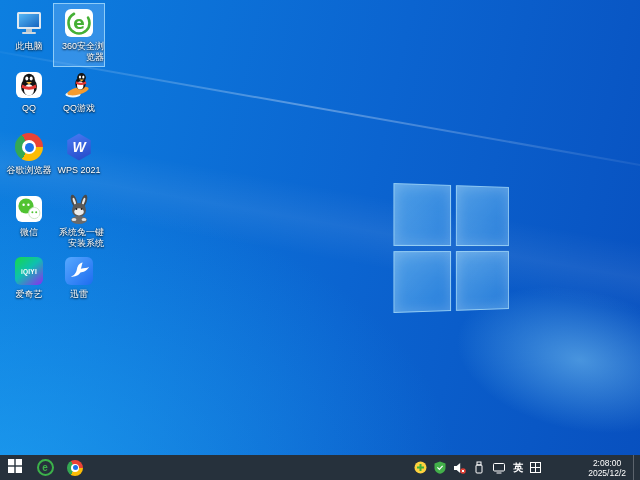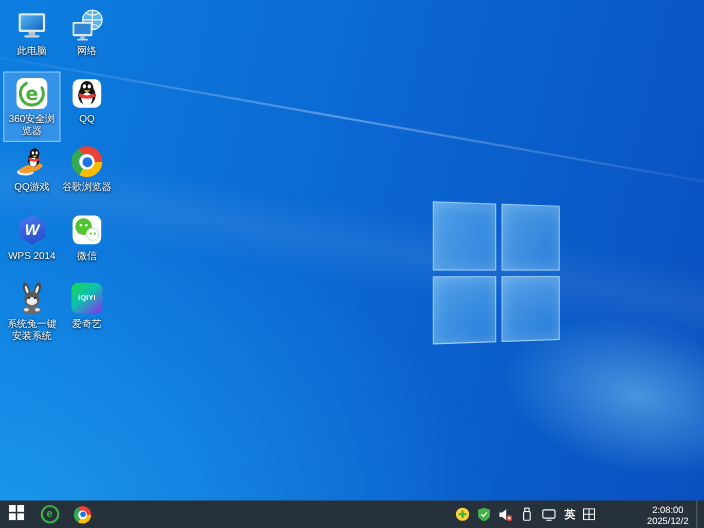--- a/index.html
+++ b/index.html
@@ -22,21 +22,21 @@
   .winlogo{position:absolute;left:393px;top:185px;width:120px;height:126px;
     transform:perspective(520px) rotateY(16deg);display:grid;
     grid-template-columns:1fr 1fr;grid-template-rows:1fr 1fr;gap:5px;}
   .pane{background:linear-gradient(135deg,rgba(150,220,255,.50),rgba(85,180,248,.36));
     border:1px solid rgba(205,245,255,.6);box-shadow:inset 0 0 14px rgba(255,255,255,.22);}
   
   .icon-grid{position:absolute;left:4px;top:4px;display:grid;
     grid-template-columns:50px 50px;grid-auto-rows:62px;}
   .cell{width:50px;display:flex;flex-direction:column;align-items:center;padding-top:3px;cursor:default;}
   .cell.sel{background:rgba(115,185,250,.38);outline:1px solid rgba(175,225,255,.8);}
-  .lbl{margin-top:2px;max-width:54px;text-align:center;font-size:9px;line-height:11px;color:#fff;
+  .lbl{margin-top:2px;max-width:54px;text-align:right;font-size:9px;line-height:11px;color:#fff;
     text-shadow:0 1px 2px rgba(0,0,0,.8),0 0 2px rgba(0,0,0,.5);word-break:break-all;}
   .ic{width:32px;height:32px;position:relative;flex:0 0 32px;}
   .ic svg{display:block;}
   
   .chrome{width:28px;height:28px;margin:2px;border-radius:50%;position:relative;
     background:conic-gradient(from 330deg,#ea4335 0 120deg,#fbbc05 120deg 240deg,#34a853 240deg 360deg);}
   .chrome::before{content:"";position:absolute;left:7px;top:7px;width:14px;height:14px;border-radius:50%;background:#fff;}
   .chrome::after{content:"";position:absolute;left:9.5px;top:9.5px;width:9px;height:9px;border-radius:50%;background:#1a73e8;}
   .chrome.small{width:16px;height:16px;margin:0;}
   .chrome.small::before{left:4px;top:4px;width:8px;height:8px;}
@@ -95,34 +95,20 @@
           <rect x="4" y="5" width="24" height="17" rx="1.5" fill="#dfe9f2"></rect>
           <rect x="6" y="7" width="20" height="13" fill="url(#g1)"></rect>
           <rect x="13" y="22" width="6" height="3" fill="#b8c4cc"></rect>
           <rect x="9" y="25" width="14" height="2" rx="1" fill="#cfd8de"></rect>
         </svg>
       </div>
       <div class="lbl">此电脑</div>
     </div>
 
 
-    <div class="cell">
-      <div class="ic">
-        <svg width="32" height="32" viewBox="0 0 32 32">
-          <circle cx="21" cy="11" r="9" fill="#5ab2e8"></circle>
-          <path d="M12 11 h18 M21 2 v18 M15 5 a12 12 0 0 0 12 0 M15 17 a12 12 0 0 1 12 0" stroke="#eaf5fc" stroke-width="1.1" fill="none"></path>
-          <circle cx="21" cy="11" r="8.9" fill="none" stroke="#eaf5fc" stroke-width="1.1"></circle>
-          <rect x="3" y="13" width="18" height="13" rx="1.2" fill="#dfe9f2"></rect>
-          <rect x="4.6" y="14.6" width="14.8" height="9.3" fill="#2e86d4"></rect>
-          <rect x="10" y="26" width="4" height="2.2" fill="#b8c4cc"></rect>
-          <rect x="7" y="28.2" width="10" height="1.6" rx=".8" fill="#cfd8de"></rect>
-        </svg>
-      </div>
-      <div class="lbl">网络</div>
-    </div>
 
     <div class="cell sel">
       <div class="ic">
         <svg width="32" height="32" viewBox="0 0 32 32">
           <rect x="2" y="2" width="28" height="28" rx="6" fill="#fff"></rect>
           <circle cx="16" cy="16" r="10.5" fill="none" stroke="#45b035" stroke-width="2.6" stroke-dasharray="50 16" stroke-dashoffset="6" stroke-linecap="round"></circle>
           <text x="16" y="22" font-size="17" font-weight="bold" fill="#45b035" text-anchor="middle" font-family="DejaVu Sans, sans-serif">e</text>
         </svg>
       </div>
       <div class="lbl">360安全浏览器</div>
@@ -169,21 +155,21 @@
         </div>
       <div class="lbl">谷歌浏览器</div>
     </div>
 
     <div class="cell">
       <div class="ic">
         <div class="wps">
             <span>W</span>
           </div>
       </div>
-      <div class="lbl">WPS 2014</div>
+      <div class="lbl">WPS 2021</div>
     </div>
 
     <div class="cell">
       <div class="ic">
         <svg width="32" height="32" viewBox="0 0 32 32">
           <rect x="3" y="3" width="26" height="26" rx="6" fill="#fff"></rect>
           <circle cx="13" cy="13" r="7.6" fill="#51c332"></circle>
           <path d="M8 19.5 l1.2-3 3 1.6 z" fill="#51c332"></path>
           <circle cx="10.6" cy="11.8" r="1.2" fill="#fff"></circle>
           <circle cx="15.4" cy="11.8" r="1.2" fill="#fff"></circle>
@@ -218,20 +204,30 @@
 
     <div class="cell">
       <div class="ic">
         <div class="iqiyi">
             <span>iQIYI</span>
           </div>
       </div>
       <div class="lbl">爱奇艺</div>
     </div>
 
+    <div class="cell">
+      <div class="ic">
+        <div class="xunlei">
+          <svg width="26" height="26" viewBox="0 0 32 32">
+            <path d="M6 23 C10.5 21 12.5 18.5 13.5 13.5 C14.5 8.5 17 6.5 20.5 5.5 C19.2 8.8 19.2 11 18.2 13.2 C22.5 12 25.5 13 28.5 10.8 C25.5 16.5 21 17.5 17.8 17.8 C15.5 21.8 11 23 6 23 Z" fill="#fff"></path>
+          </svg>
+        </div>
+      </div>
+      <div class="lbl">迅雷</div>
+    </div>
 
   </div>
 
   <div class="taskbar">
     <div class="tb-left">
       <button class="tb-btn">
         <span>
           <svg width="14" height="14" viewBox="0 0 14 14">
             <rect x="0" y="0" width="6.3" height="6.3" fill="#fff"></rect>
             <rect x="7.7" y="0" width="6.3" height="6.3" fill="#fff"></rect>

